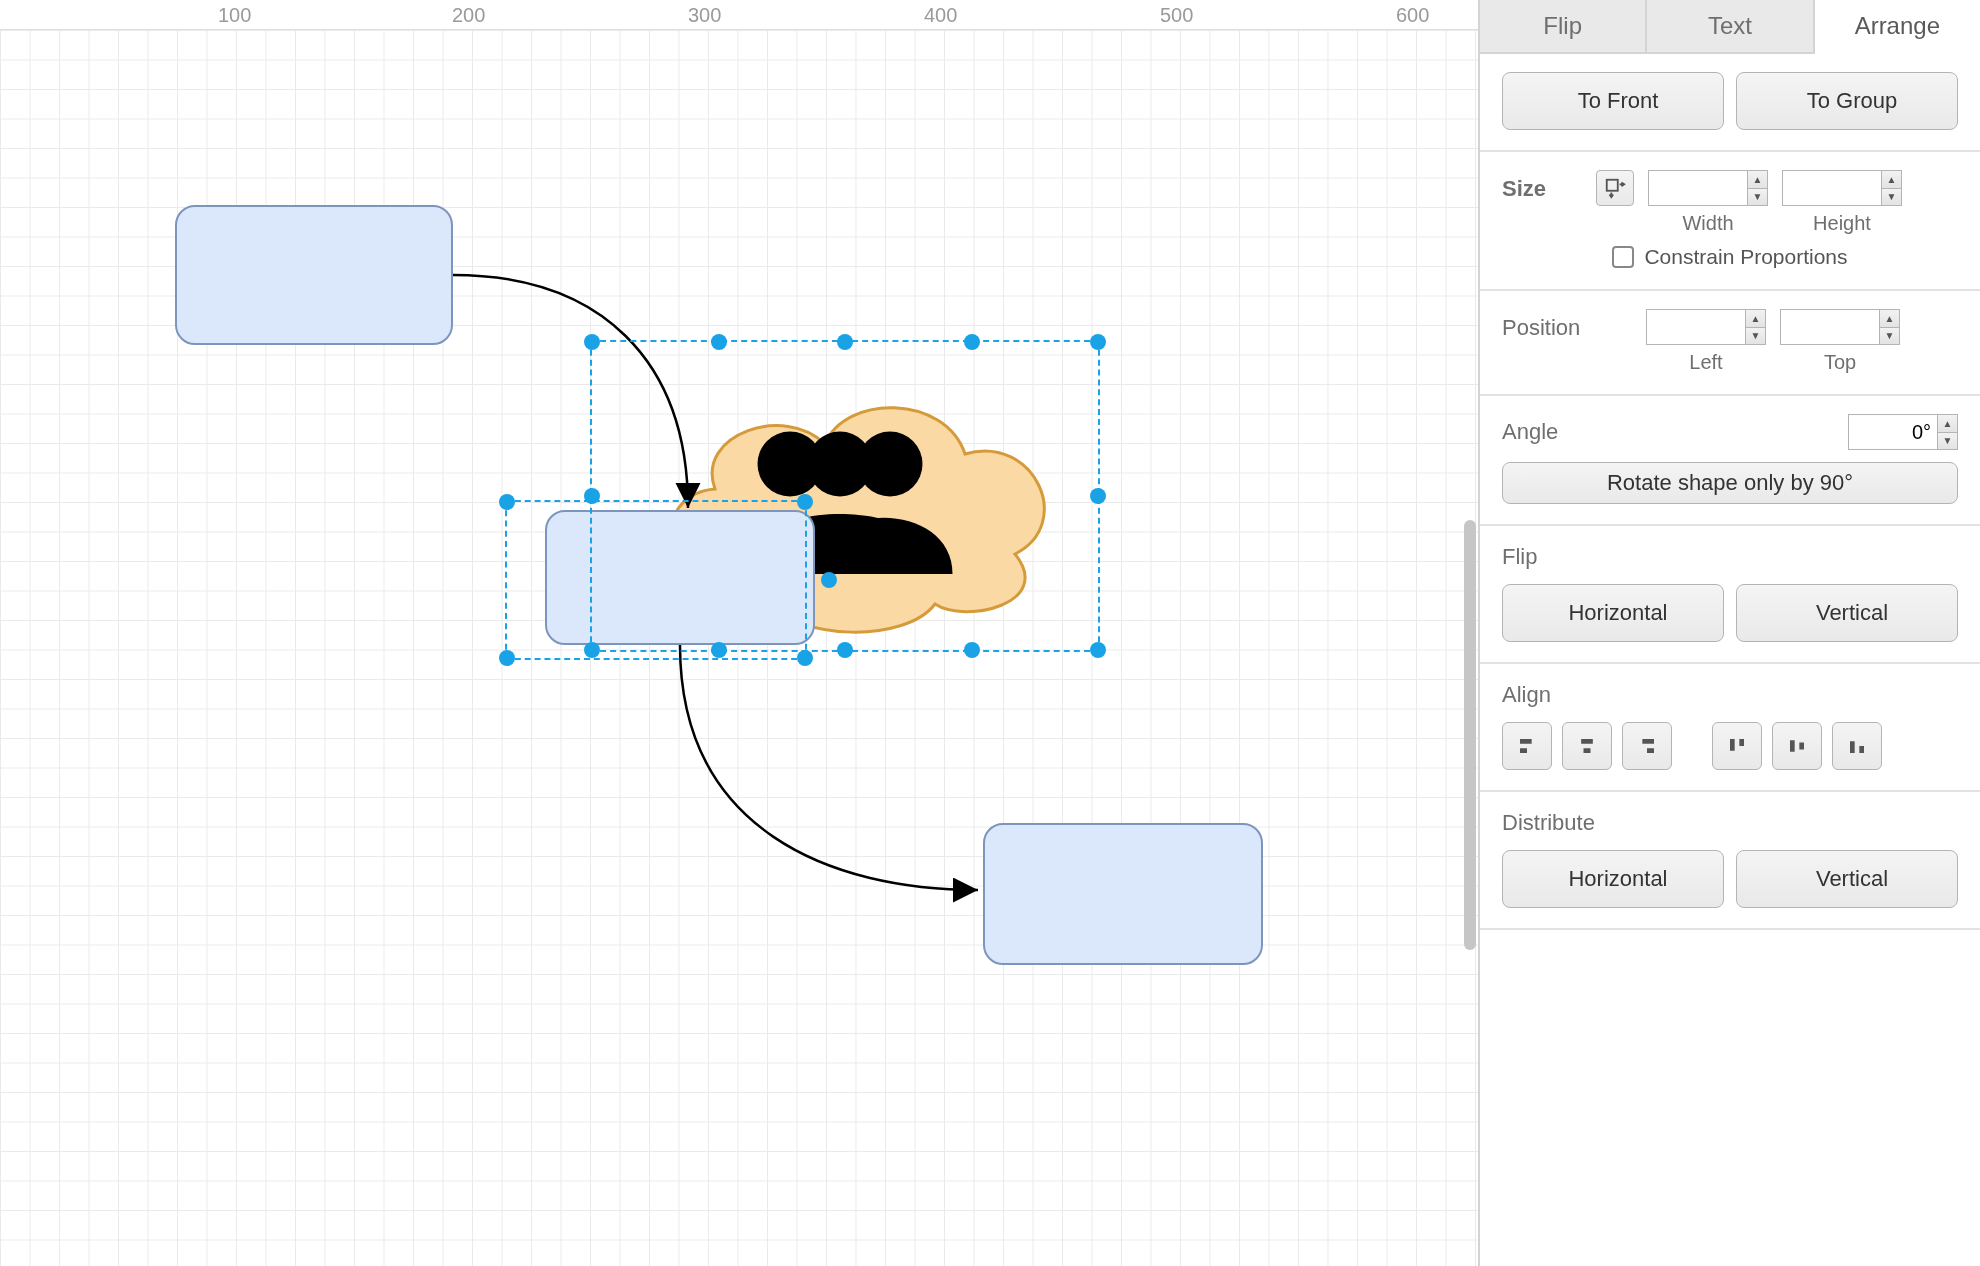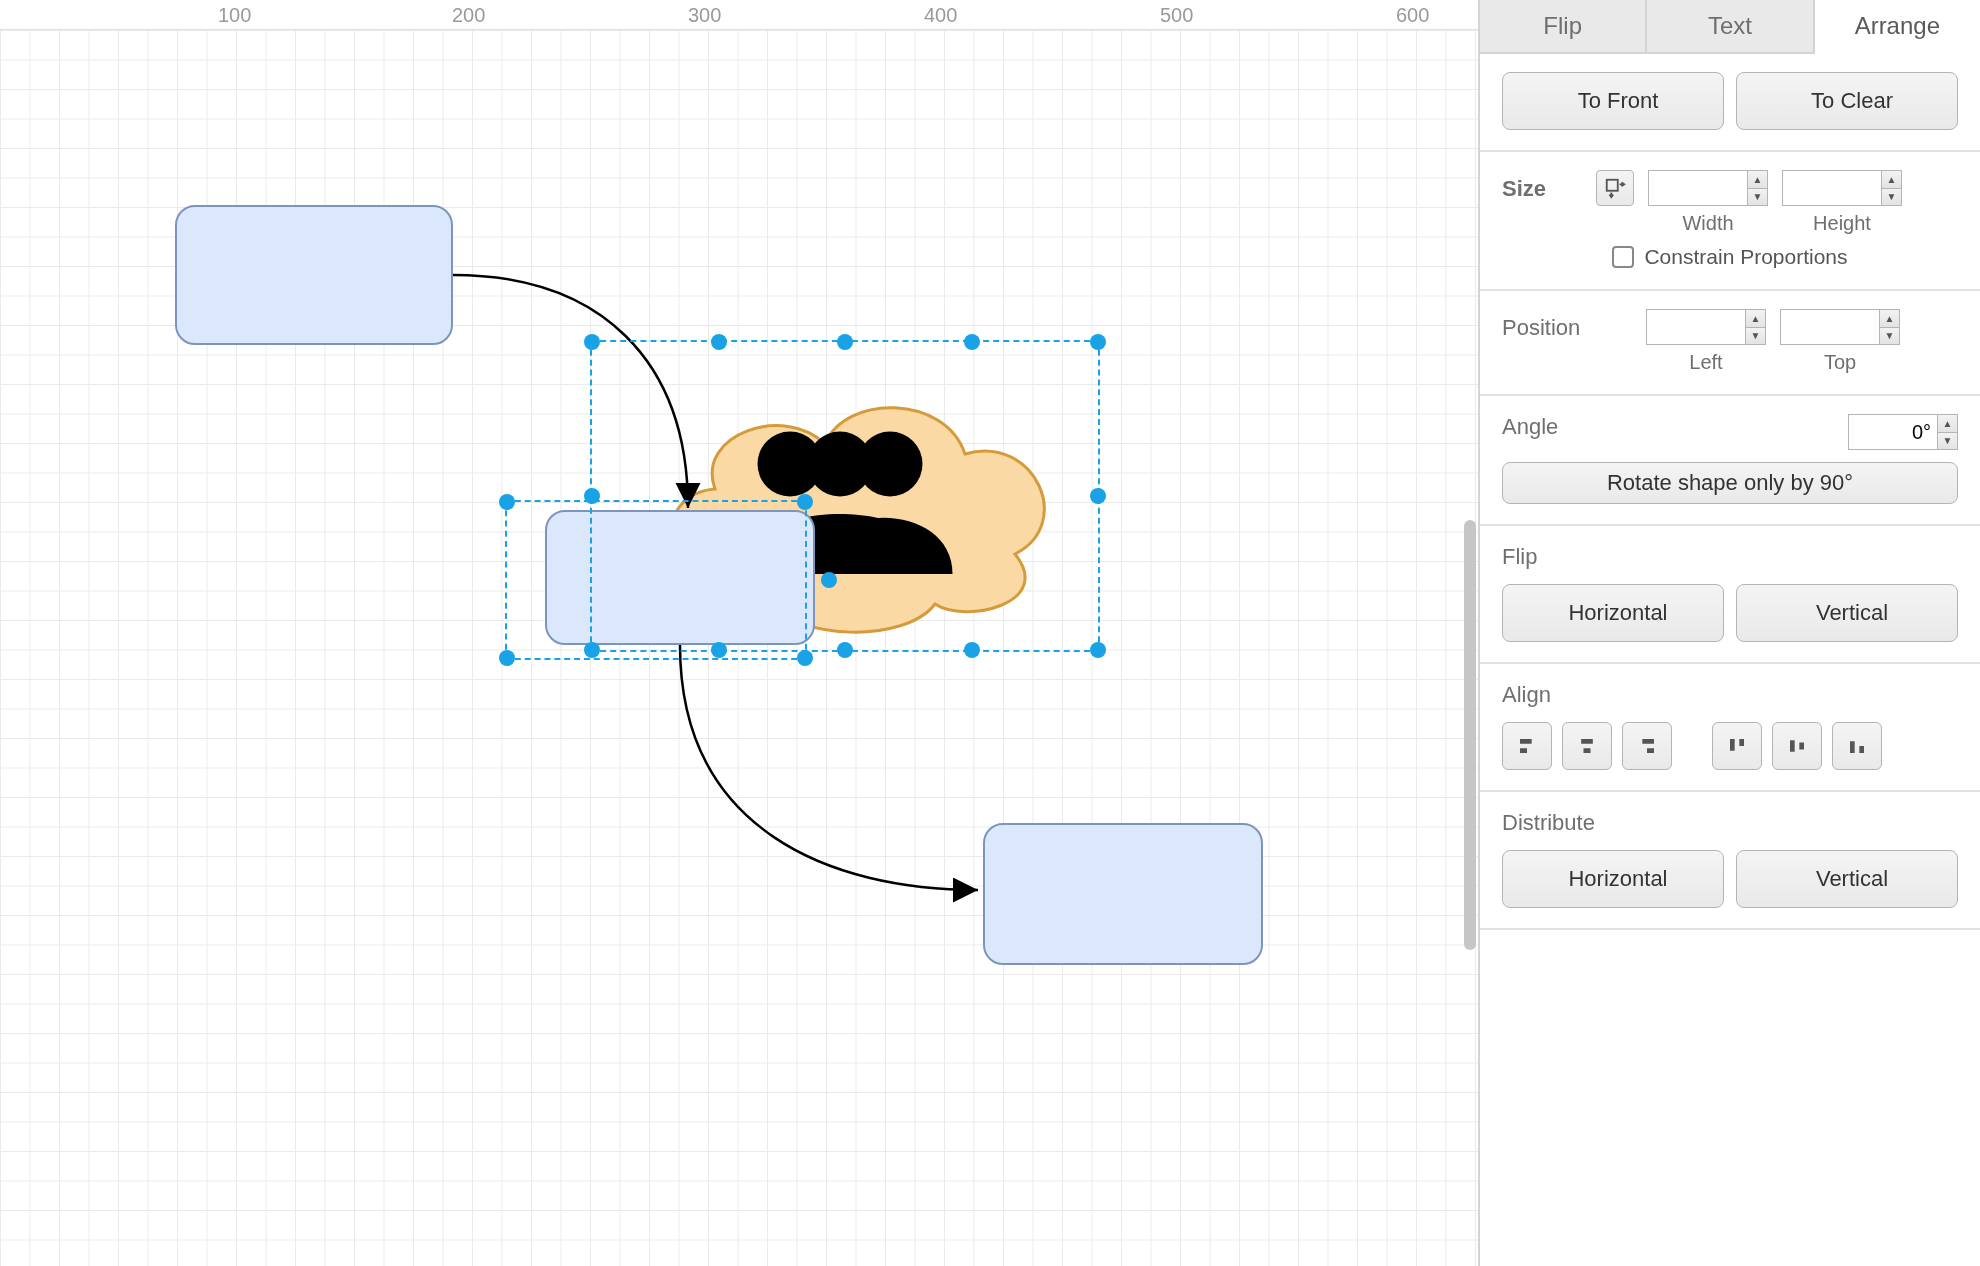--- a/index.html
+++ b/index.html
@@ -36,21 +36,21 @@
   .size-row { display: flex; align-items: flex-start; gap: 14px; }
   .dimstack { display: flex; flex-direction: column; align-items: center; }
   .numinput { width: 120px; height: 36px; border: 1px solid #b4b4b4; background: #fff; position: relative; text-align: right; padding-right: 24px; font-size: 20px; }
   .spin { position:absolute; right:0; top:0; bottom:0; width:20px; display:flex; flex-direction:column; }
   .spin .sbtn { flex:1; background: linear-gradient(#f2f2f2,#e3e3e3); border-left:1px solid #b4b4b4; border-bottom:1px solid #b4b4b4; display:flex; align-items:center; justify-content:center; font-size:10px; color:#555; cursor:pointer;}
   .spin .sbtn:last-child{border-bottom:none;}
   .dim-cap { font-size: 20px; color: #6f6f6f; margin-top: 6px; }
   .autosize-icon { width:38px; height:36px; border:1px solid #b4b4b4; background: linear-gradient(#f4f4f4,#e9e9e9); border-radius:4px; display:flex; align-items:center; justify-content:center; cursor:pointer;}
   .chk-row { display:flex; align-items:center; justify-content:center; gap:10px; margin-top:10px; font-size:21px; color:#555;}
   .chk { width:22px; height:22px; border:2px solid #888; border-radius:4px; }
-  .angle-row { display:flex; justify-content:space-between; }
+  .angle-row { display:flex; align-items:center; justify-content:space-between; }
   .align-section .icon-row { display:flex; gap:10px; }
   .icon-btn { width:50px; height:48px; border:1px solid #b4b4b4; background: linear-gradient(#f4f4f4,#e9e9e9); border-radius:6px; display:flex; align-items:center; justify-content:center; cursor:pointer; }
   .icon-btn svg { width:28px; height:28px; }
   .gap { width: 20px; }
   .actions-section { padding: 14px 22px 20px; }
 </style>
 </head>
 <body>
 
 <div class="app">
@@ -126,21 +126,21 @@
       <div class="tab">Flip</div>
       <div class="tab">Text</div>
       <div class="tab active">Arrange</div>
     </div>
 
     <div class="panel-body">
 
       <div class="section">
         <div class="row">
           <button class="btn">To Front</button>
-          <button class="btn">To Clear</button>
+          <button class="btn">To Group</button>
         </div>
       </div>
 
       <div class="section">
         <div class="size-row">
           <div class="section-label" style="margin:6px 0 0 0;flex:0 0 80px;font-weight:bold;">Size</div>
           <div class="autosize-icon">
             <svg viewBox="0 0 24 24" width="22" height="22">
                 <rect x="3" y="3" width="12" height="12" fill="none" stroke="#555" stroke-width="2"></rect>
                 <path d="M17 8 L22 8 M19 6 L22 8 L19 10 M8 17 L8 22 M6 19 L8 22 L10 19" stroke="#555" stroke-width="2" fill="none"></path>

